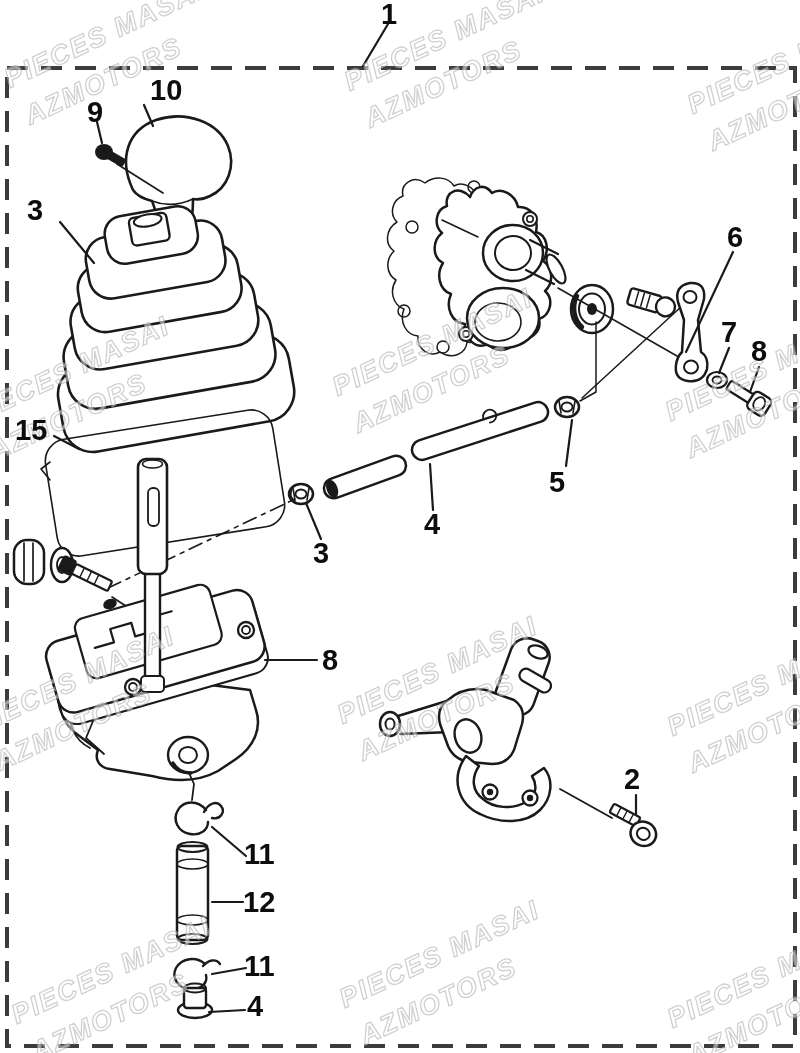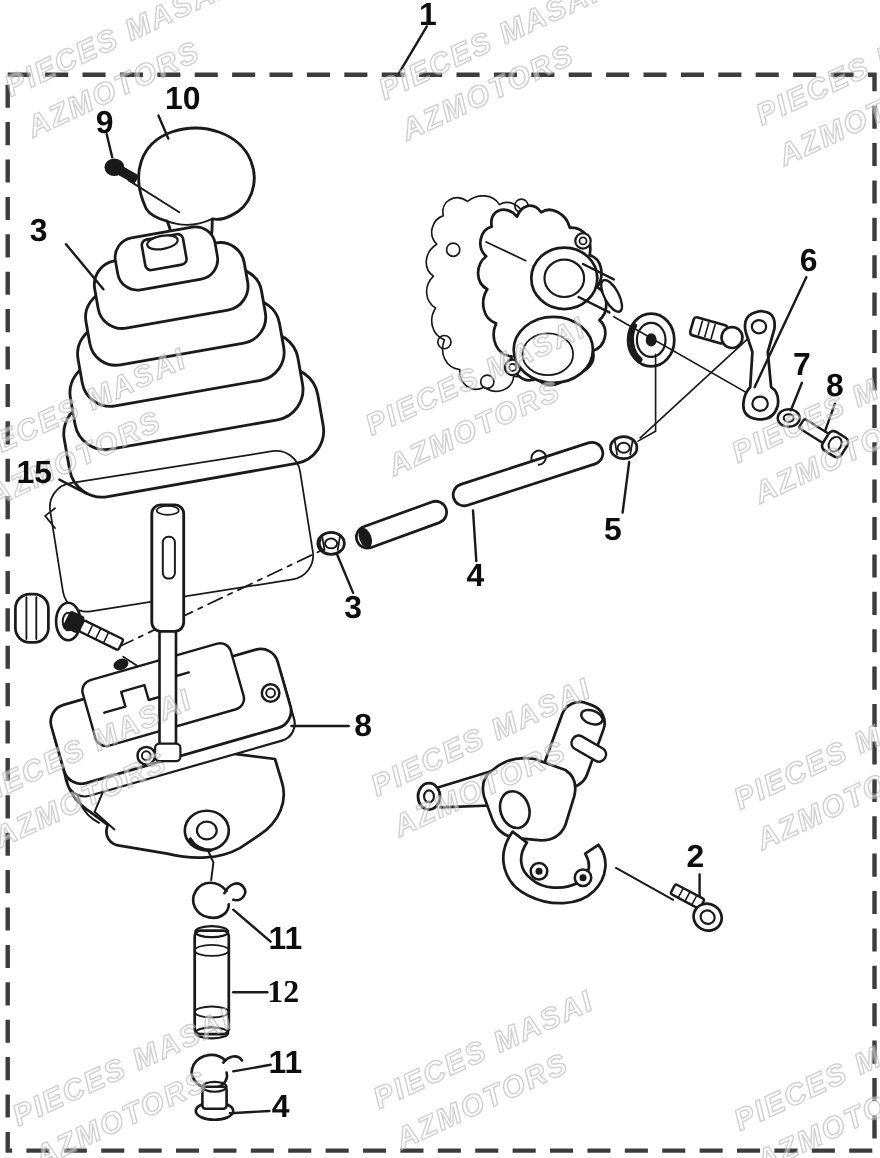--- a/index.html
+++ b/index.html
@@ -306,18 +306,18 @@
       <div class="part-label" style="left: 15px; top: 414px;">15</div>
       <div class="part-label" style="left: 313px; top: 537px;">3</div>
       <div class="part-label" style="left: 424px; top: 508px;">4</div>
       <div class="part-label" style="left: 549px; top: 466px;">5</div>
       <div class="part-label" style="left: 727px; top: 221px;">6</div>
       <div class="part-label" style="left: 721px; top: 316px;">7</div>
       <div class="part-label" style="left: 751px; top: 335px;">8</div>
       <div class="part-label" style="left: 322px; top: 644px;">8</div>
       <div class="part-label" style="left: 624px; top: 763px;">2</div>
       <div class="part-label" style="left: 244px; top: 838px;">11</div>
-      <div class="part-label" style="left: 243px; top: 886px; font-family: Liberation Serif, serif;">12</div>
+      <div class="part-label" style="left: 243px; top: 886px;">12</div>
       <div class="part-label" style="left: 244px; top: 950px;">11</div>
       <div class="part-label" style="left: 247px; top: 990px;">4</div>
     </div>
 
 </div>
 
 </body></html>

